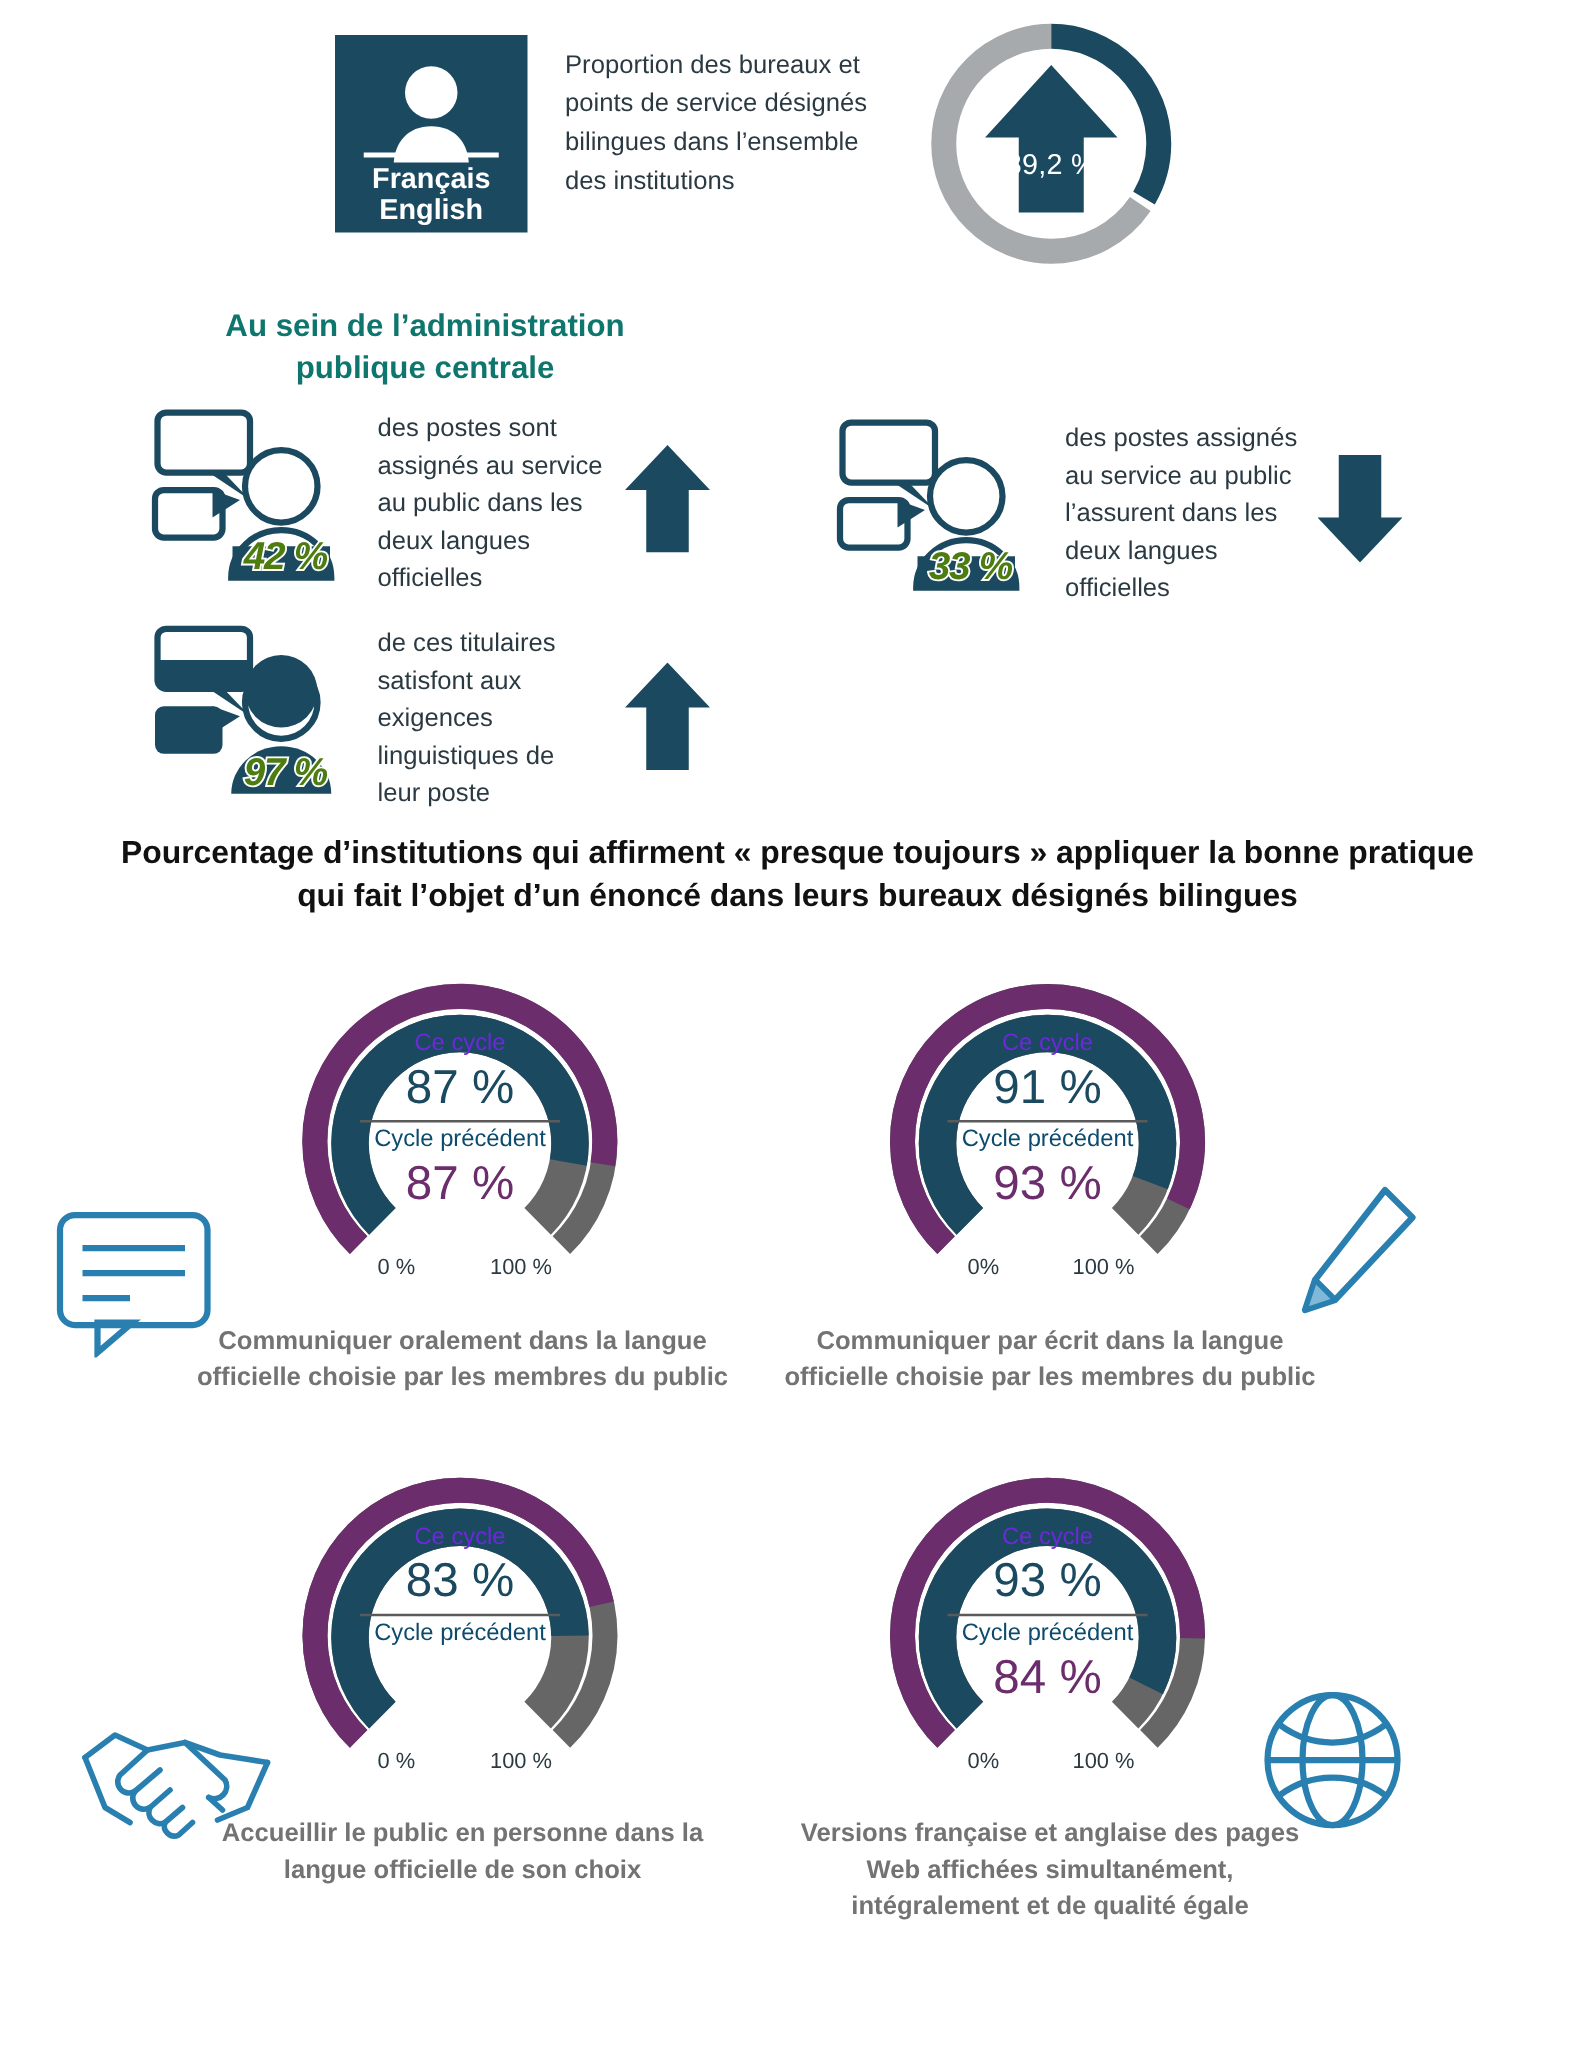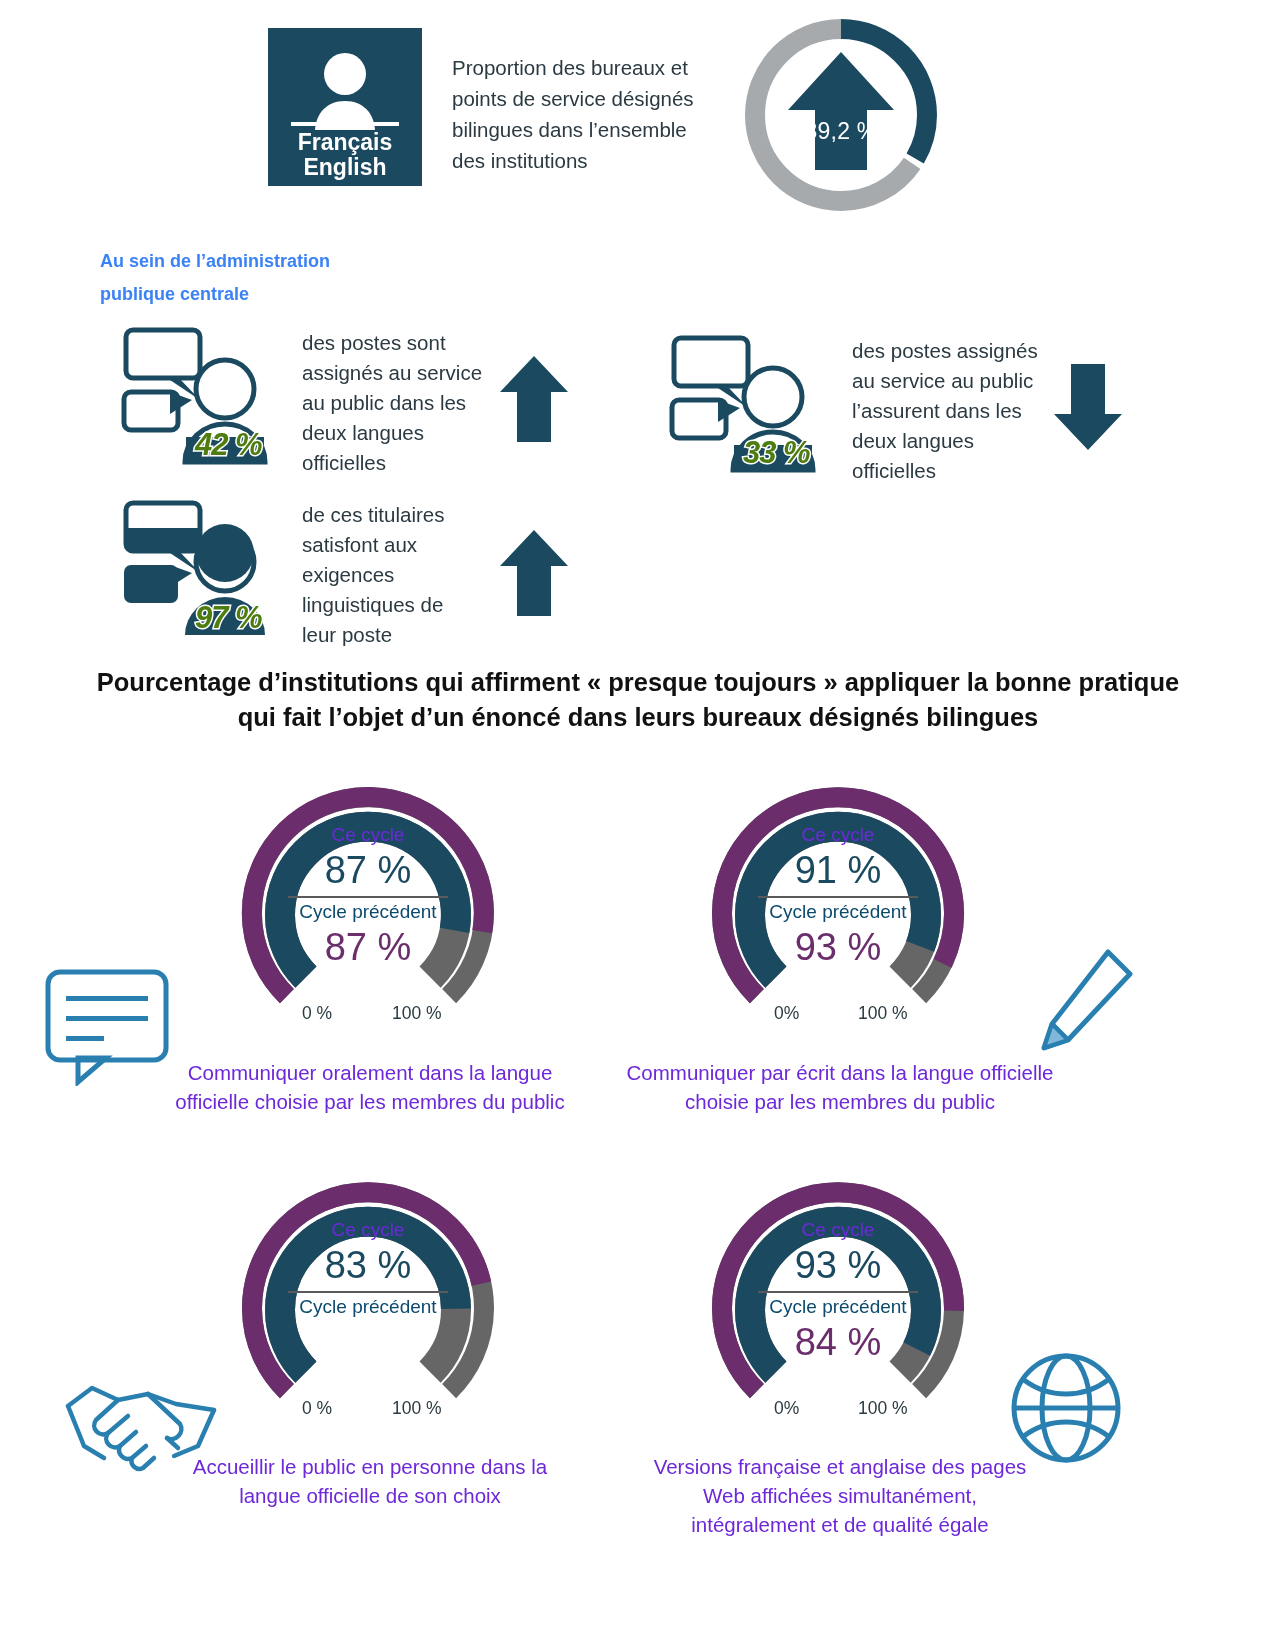--- a/index.html
+++ b/index.html
@@ -14,32 +14,32 @@
   #lang-badge{
     left:268px;top:28px;width:154px;height:158px;background:#1b4a60;
     display:flex;flex-direction:column;align-items:center;justify-content:flex-end;
     padding-bottom:6px;box-sizing:border-box;
   }
   #lang-badge .person{position:absolute;top:22px;left:0;right:0;display:flex;justify-content:center;}
   #lang-badge .rule{width:108px;height:4px;background:#fff;margin:0 0 4px 0;}
   #lang-badge .lbl{color:#fff;font-weight:bold;font-size:23px;line-height:25px;text-align:center;}
 
   #top-desc{
-    left:452px;top:52px;width:272px;font-size:20.5px;line-height:31px;color:#2b3a42;
+    left:452px;top:36px;width:272px;font-size:20.5px;line-height:31px;color:#2b3a42;
   }
 
   #top-donut{left:736px;top:10px;width:210px;height:210px;}
   #top-donut .val{
     position:absolute;left:0;right:0;top:108px;text-align:center;
     color:#fff;font-size:23px;letter-spacing:.2px;
   }
 
   
   .sec-head{
-    font-weight:bold;font-size:18px;line-height:33px;text-align:left;color:#3b82f6;
+    font-weight:bold;font-size:25px;line-height:33px;text-align:center;color:#0f766e;
   }
   #head-left{left:100px;top:245px;width:480px;}
   #head-right{left:676px;top:245px;width:478px;}
   #head-right .ital{font-style:italic;}
 
   
   .stat-text{font-size:20.5px;line-height:30px;color:#2b3a42;}
   #stat1-text{left:302px;top:328px;width:200px;}
   #stat2-text{left:302px;top:500px;width:180px;}
   #stat3-text{left:852px;top:336px;width:200px;}
@@ -63,21 +63,21 @@
     position:absolute;left:52px;top:58px;width:196px;text-align:center;
   }
   .g-lbl1{font-size:19px;color:#6d28d9;line-height:24px;}
   .g-val1{font-size:38px;color:#1b4a60;line-height:46px;}
   .g-sep{height:2px;background:#5a5a5a;width:160px;margin:3px auto 2px auto;}
   .g-lbl2{font-size:19px;color:#0c4a6e;line-height:24px;}
   .g-val2{font-size:38px;color:#6b2d6b;line-height:46px;}
   .axis-lbl{position:absolute;font-size:17.5px;color:#2b3a42;}
 
   .caption{
-    position:absolute;text-align:center;font-size:20.5px;line-height:29px;color:#6d28d9;
+    position:absolute;text-align:center;font-size:20.5px;line-height:29px;color:#737373;font-weight:bold;
   }
 
   .deco-icon{position:absolute;}
 </style>
 </head>
 <body>
 
 <div class="abs" id="lang-badge">
   <div class="person">
     <svg width="90" height="86" viewBox="0 0 90 86">

